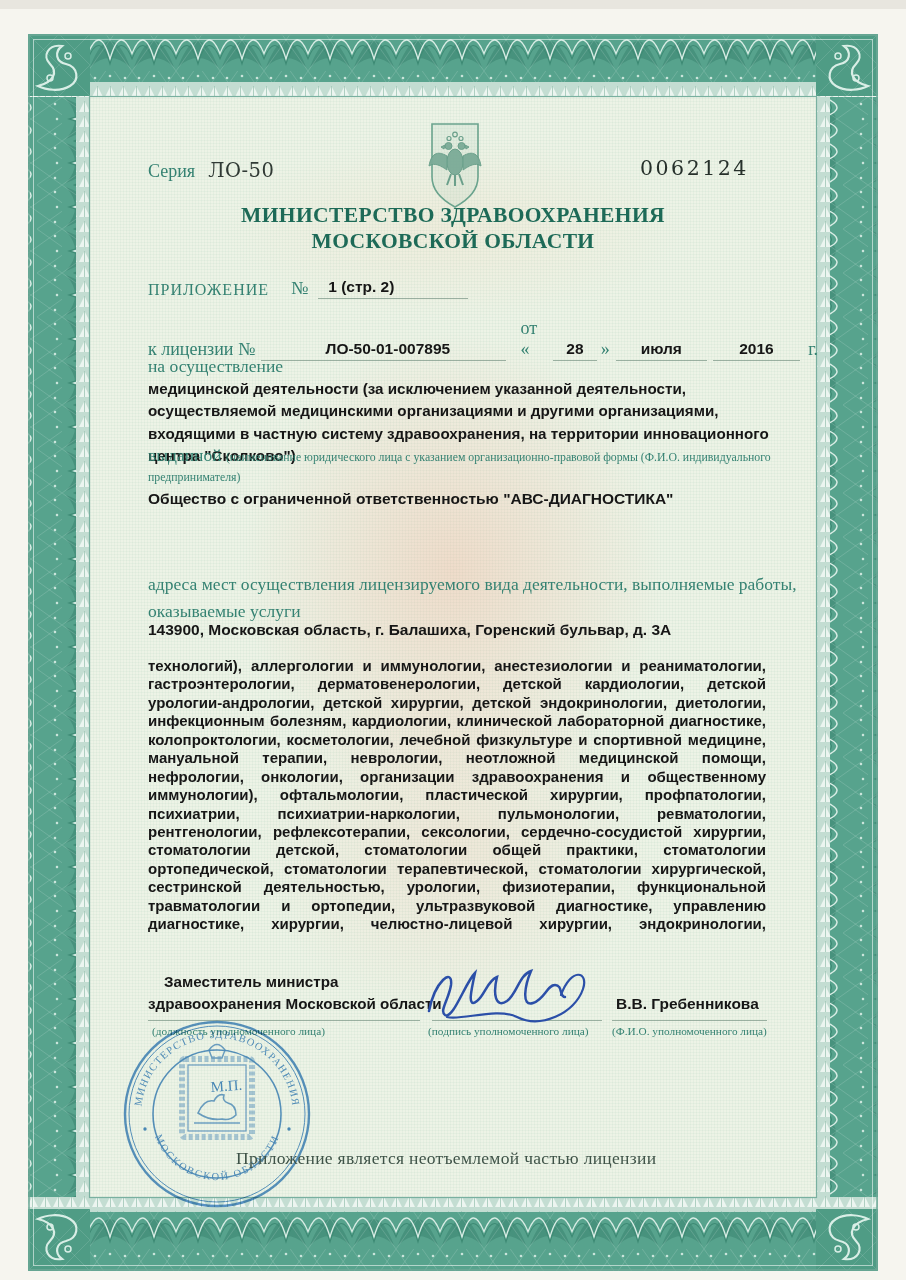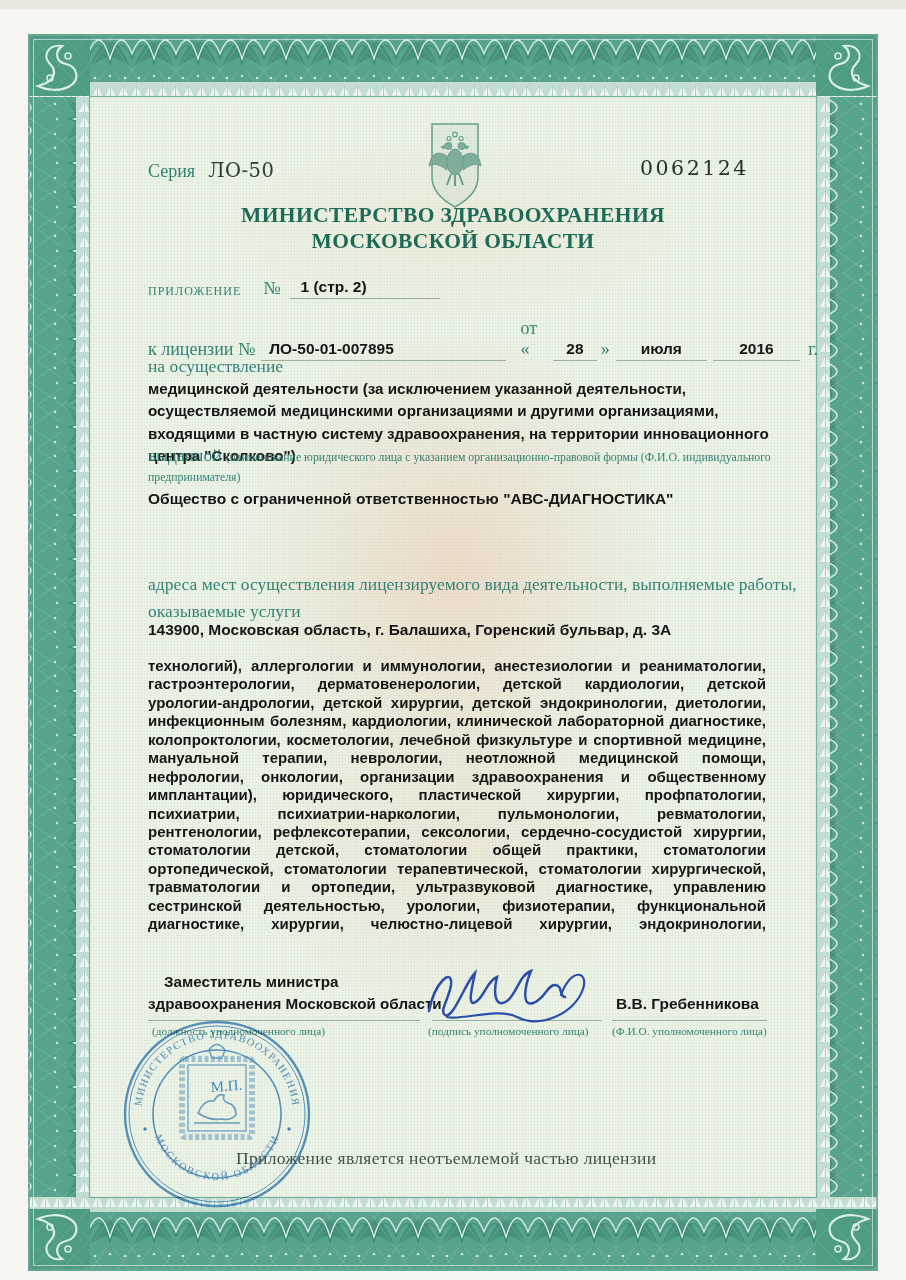--- a/index.html
+++ b/index.html
@@ -32,26 +32,26 @@
   .fill{display:inline-block;border-bottom:1.2px solid rgba(110,140,125,.65);}
   
   .series-row{left:148px;top:150px;font-size:18px;}
   .series-row .val{font-family:"DejaVu Serif",serif;color:#303a35;font-size:19.5px;margin-left:13px;letter-spacing:.5px;}
   .emblem{left:425px;top:112px;}
   .form-number{left:640px;top:147px;font-family:"DejaVu Serif",serif;font-size:20.5px;letter-spacing:2.5px;color:#26302b;}
   .title{left:90px;top:193px;width:726px;text-align:center;color:var(--title_green);
     font-weight:700;font-size:21.5px;line-height:26px;letter-spacing:.4px;}
   
   .appendix-row{left:148px;top:267px;display:flex;align-items:flex-end;}
-  .appendix-row .lbl{font-size:12px;letter-spacing:1px;}
+  .appendix-row .lbl{font-size:16px;letter-spacing:1px;}
   .appendix-row .no{font-size:18px;margin:0 10px 0 22px;}
   .appendix-row .fill{width:150px;height:23px;line-height:21px;font-size:15.5px;padding-left:10px;}
   .license-row{left:148px;top:309px;width:670px;display:flex;align-items:flex-end;}
   .license-row .lbl{font-size:18px;white-space:pre;padding-bottom:1px;}
-  .license-row .fill{height:23px;line-height:21px;font-size:15.5px;}
+  .license-row .fill{height:23px;line-height:21px;font-size:15.5px;text-align:center;}
   .f-lic{width:258px;padding-left:8px;margin-left:6px;}
   .f-day{width:46px;text-align:center;}
   .f-mon{width:96px;text-align:center;}
   .f-yr{width:92px;text-align:center;margin-left:6px;}
   .lic-ot{padding:0 4px 1px 14px;font-size:18px;}
   .lic-q{padding:0 6px 1px 4px;font-size:18px;}
   .lic-g{padding:0 0 1px 8px;font-size:18px;}
   
   .activity-intro{left:148px;top:347px;font-size:17.5px;}
   .activity{left:148px;top:369px;width:624px;font-family:"Liberation Sans",sans-serif;
@@ -205,27 +205,27 @@
   <div class="abs addr-val boldval">143900, Московская область, г. Балашиха, Горенский бульвар, д. 3А</div>
 
   <div class="abs services">
     <div class="svc-line">технологий), аллергологии и иммунологии, анестезиологии и реаниматологии,</div>
     <div class="svc-line">гастроэнтерологии, дерматовенерологии, детской кардиологии, детской</div>
     <div class="svc-line">урологии-андрологии, детской хирургии, детской эндокринологии, диетологии,</div>
     <div class="svc-line">инфекционным болезням, кардиологии, клинической лабораторной диагностике,</div>
     <div class="svc-line">колопроктологии, косметологии, лечебной физкультуре и спортивной медицине,</div>
     <div class="svc-line">мануальной терапии, неврологии, неотложной медицинской помощи,</div>
     <div class="svc-line">нефрологии, онкологии, организации здравоохранения и общественному</div>
-    <div class="svc-line">имплантации), юридического, пластической хирургии, профпатологии,</div>
+    <div class="svc-line">иммунологии), офтальмологии, пластической хирургии, профпатологии,</div>
     <div class="svc-line">психиатрии, психиатрии-наркологии, пульмонологии, ревматологии,</div>
     <div class="svc-line">рентгенологии, рефлексотерапии, сексологии, сердечно-сосудистой хирургии,</div>
     <div class="svc-line">стоматологии детской, стоматологии общей практики, стоматологии</div>
     <div class="svc-line">ортопедической, стоматологии терапевтической, стоматологии хирургической,</div>
+    <div class="svc-line">сестринской деятельностью, урологии, физиотерапии, функциональной</div>
     <div class="svc-line">травматологии и ортопедии, ультразвуковой диагностике, управлению</div>
-    <div class="svc-line">сестринской деятельностью, урологии, физиотерапии, функциональной</div>
     <div class="svc-line">диагностике, хирургии, челюстно-лицевой хирургии, эндокринологии,</div>
   </div>
 
   <div class="abs pos1 boldval">Заместитель министра</div>
   <div class="abs pos2 boldval">здравоохранения Московской области</div>
   <div class="abs uline ul-left"></div>
   <div class="abs uline ul-mid"></div>
   <div class="abs uline ul-right"></div>
   <div class="abs cap cap-left">(должность уполномоченного лица)</div>
   <div class="abs cap cap-mid">(подпись уполномоченного лица)</div>

